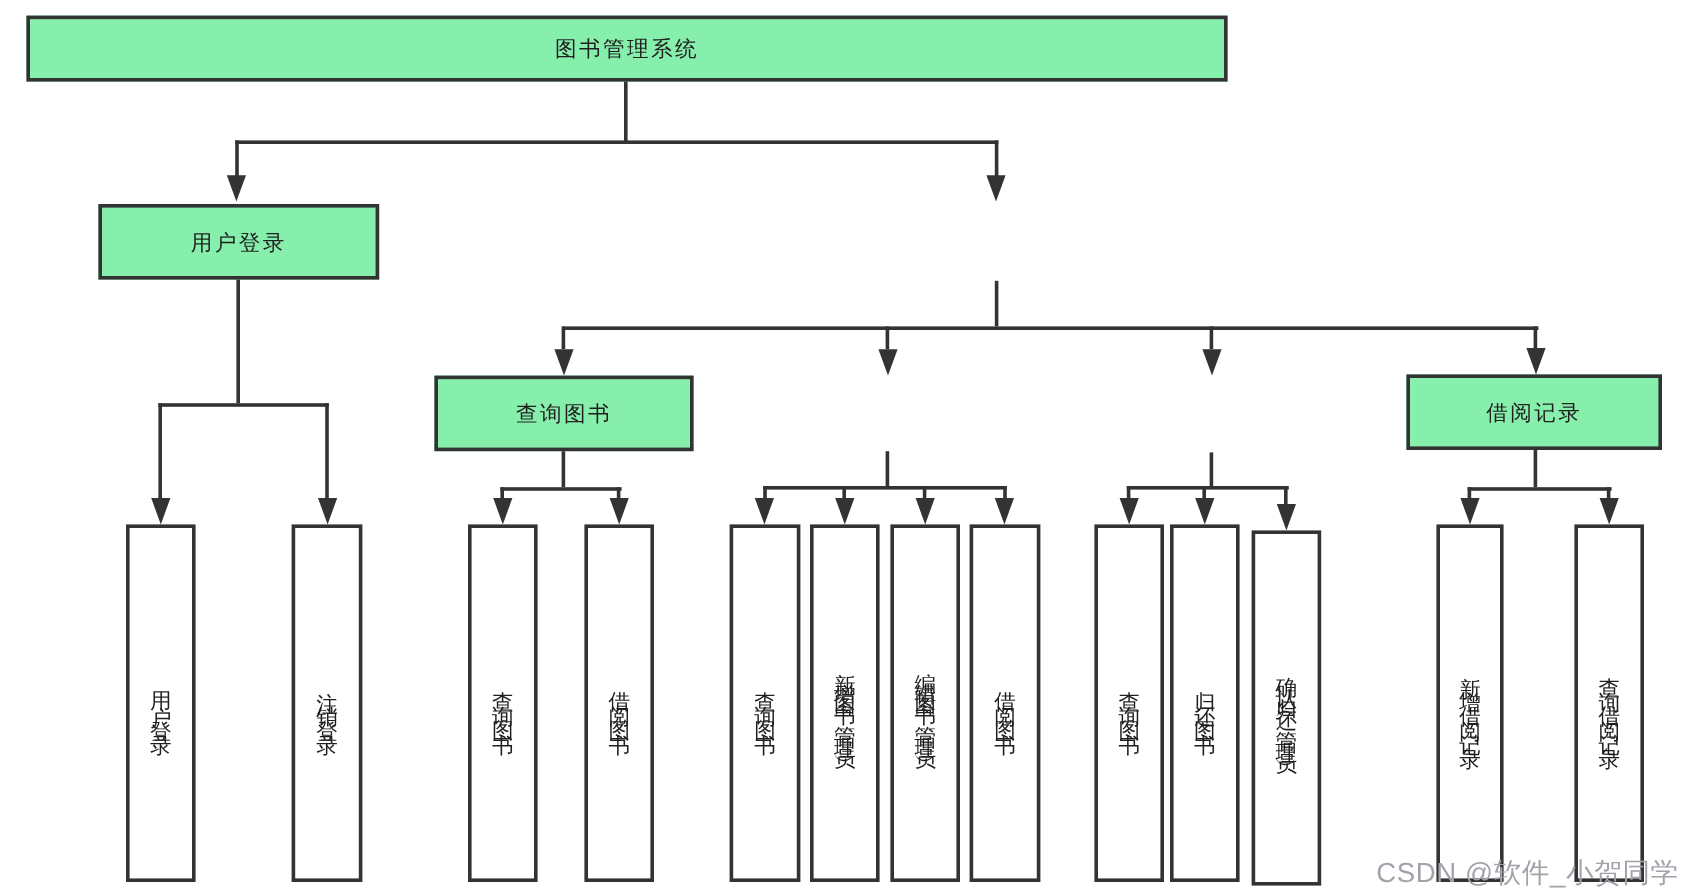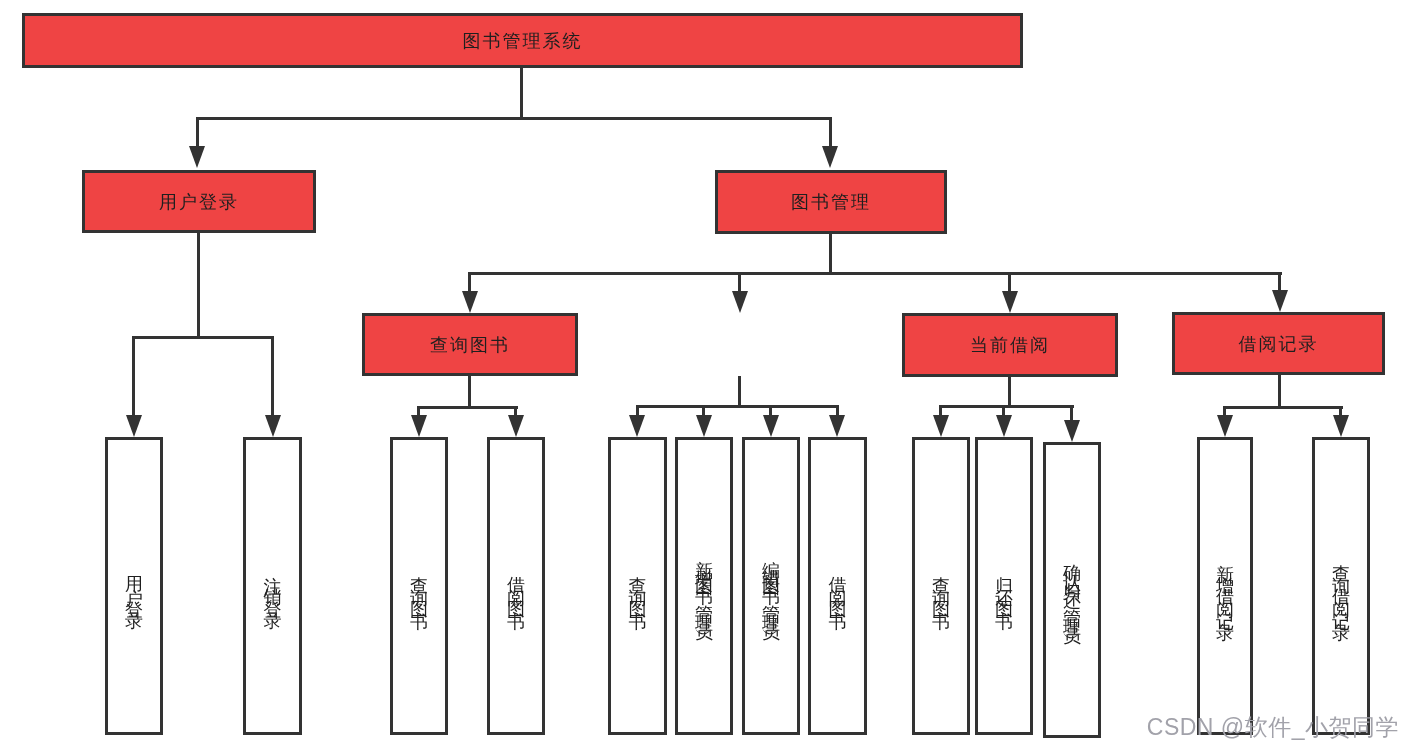--- a/index.html
+++ b/index.html
@@ -12,21 +12,21 @@
     position: relative;
     width: 1405px;
     height: 747px;
     background: #ffffff;
     overflow: hidden;
   }
   .node {
     position: absolute;
     box-sizing: border-box;
     border: 3px solid #333333;
-    background: #ef4444;
+    background: #86efac;
     display: flex;
     align-items: center;
     justify-content: center;
     color: #1f1f1f;
     font-size: 18px;
     letter-spacing: 2px;
     white-space: nowrap;
   }
   .vnode {
     position: absolute;
@@ -99,23 +99,20 @@
   <div class="line" style="left:520px; top:68px; width:3px; height:50px;"></div>
   <div class="line" style="left:196px; top:117px; width:636px; height:3px;"></div>
   <div class="line" style="left:196px; top:117px; width:3px; height:30px;"></div>
   <div class="arrow" style="left:189px; top:146px;"></div>
   <div class="line" style="left:829px; top:117px; width:3px; height:30px;"></div>
   <div class="arrow" style="left:822px; top:146px;"></div>
 
   <div class="node" id="n-login">
     <span>用户登录</span>
   </div>
-  <div class="node" id="n-mgmt">
-    <span>图书管理</span>
-  </div>
 
   <div class="line" style="left:197px; top:233px; width:3px; height:103px;"></div>
   <div class="line" style="left:132px; top:336px; width:142px; height:3px;"></div>
   <div class="line" style="left:132px; top:336px; width:3px; height:79px;"></div>
   <div class="arrow" style="left:126px; top:415px;"></div>
   <div class="line" style="left:271px; top:336px; width:3px; height:79px;"></div>
   <div class="arrow" style="left:265px; top:415px;"></div>
 
   <div class="line" style="left:829px; top:234px; width:3px; height:38px;"></div>
   <div class="line" style="left:469px; top:272px; width:813px; height:3px;"></div>
@@ -124,23 +121,20 @@
   <div class="line" style="left:738px; top:272px; width:3px; height:19px;"></div>
   <div class="arrow" style="left:732px; top:291px;"></div>
   <div class="line" style="left:1008px; top:272px; width:3px; height:19px;"></div>
   <div class="arrow" style="left:1002px; top:291px;"></div>
   <div class="line" style="left:1278px; top:272px; width:3px; height:19px;"></div>
   <div class="arrow" style="left:1272px; top:290px;"></div>
 
   <div class="node" id="n-rec">
     <span>查询图书</span>
   </div>
-  <div class="node" id="n-cur">
-    <span>当前借阅</span>
-  </div>
   <div class="node" id="n-log">
     <span>借阅记录</span>
   </div>
 
   <div class="line" style="left:468px; top:376px; width:3px; height:30px;"></div>
   <div class="line" style="left:417px; top:406px; width:101px; height:3px;"></div>
   <div class="line" style="left:417px; top:406px; width:3px; height:9px;"></div>
   <div class="arrow" style="left:411px; top:415px;"></div>
   <div class="line" style="left:514px; top:406px; width:3px; height:9px;"></div>
   <div class="arrow" style="left:508px; top:415px;"></div>

